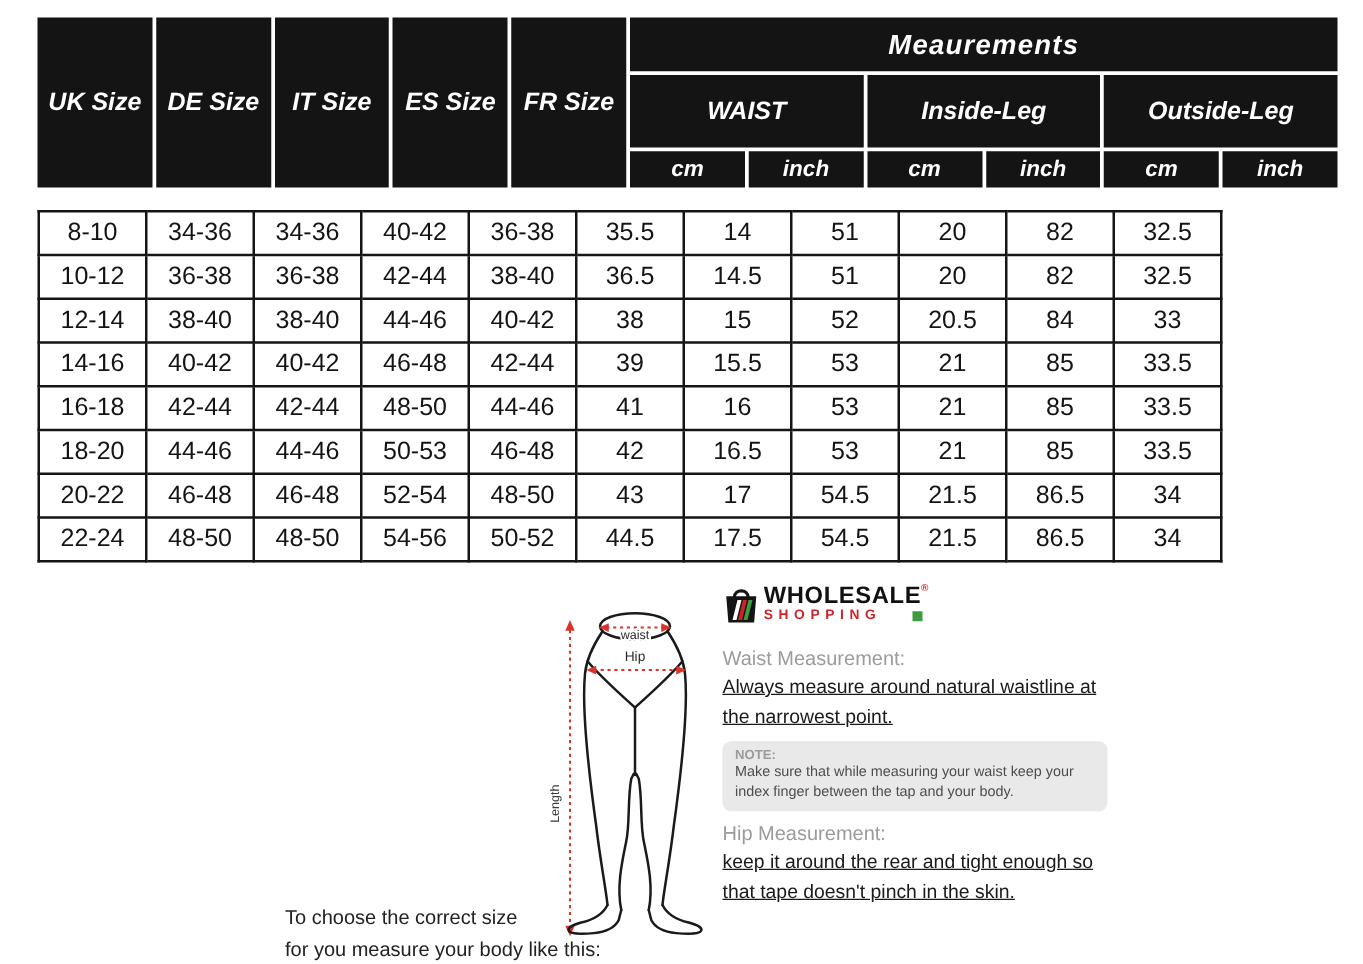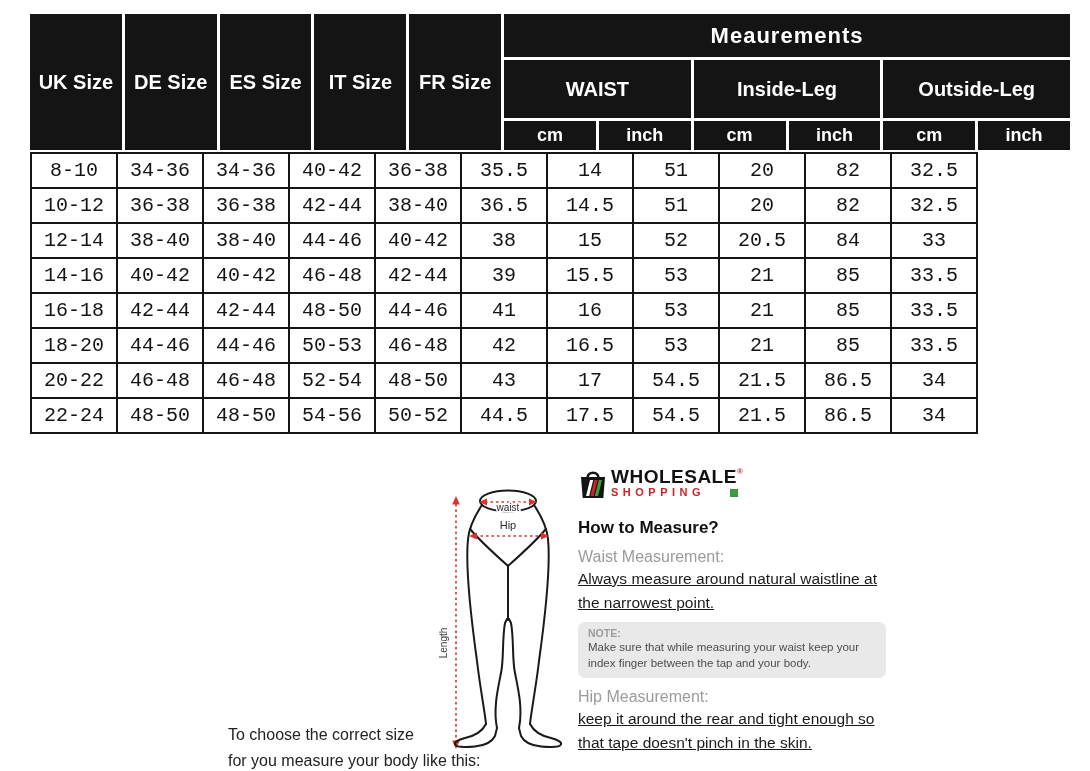--- a/index.html
+++ b/index.html
@@ -16,33 +16,34 @@
     display:grid;
     grid-template-columns:repeat(11,1fr);
     grid-template-rows:43px 58px 29px;
     gap:3px;
     background:#ffffff;
   }
   .hcell {
     background:#141414; color:#ffffff;
     display:flex; align-items:center; justify-content:center;
     font-weight:bold;
+    font-style:italic;
   }
   .size-col  { grid-row:1 / span 3; font-size:20px; }
   .meas-head { grid-column:6 / span 6; grid-row:1; font-size:22px; letter-spacing:1px; }
   .grp-0 { grid-column:6  / span 2; grid-row:2; font-size:20px; }
   .grp-1 { grid-column:8  / span 2; grid-row:2; font-size:20px; }
   .grp-2 { grid-column:10 / span 2; grid-row:2; font-size:20px; }
   .unit  { grid-row:3; font-size:18px; }
   .u-0 { grid-column:6; } .u-1 { grid-column:7; } .u-2 { grid-column:8; }
   .u-3 { grid-column:9; } .u-4 { grid-column:10; } .u-5 { grid-column:11; }
 
   table.tbody-table {
     border-collapse:collapse; table-layout:fixed;
-    width:948px; margin-top:2px;font-family:Liberation Mono, monospace;
+    width:948px; margin-top:18px;
   }
   table.tbody-table td {
     border:2px solid #141414;
     height:33px; text-align:center; vertical-align:middle;
     font-size:20px; color:#141414; padding:0;
   }
 
   
   .diagram { position:absolute; left:426px; top:473px; }
 
@@ -74,22 +75,22 @@
     font-size:16px; line-height:1.62; color:#222;
   }
 </style>
 </head>
 <body>
 
 <div class="size-table">
   <div class="thead">
     <div class="hcell size-col">UK Size</div>
     <div class="hcell size-col">DE Size</div>
+    <div class="hcell size-col">IT Size</div>
     <div class="hcell size-col">ES Size</div>
-    <div class="hcell size-col">IT Size</div>
     <div class="hcell size-col">FR Size</div>
 
     <div class="hcell meas-head">Meaurements</div>
 
     <div class="hcell grp-0">WAIST</div>
     <div class="hcell grp-1">Inside-Leg</div>
     <div class="hcell grp-2">Outside-Leg</div>
 
     <div class="hcell unit u-0">cm</div>
     <div class="hcell unit u-1">inch</div>
@@ -267,21 +268,20 @@
       <div class="logo-line1">
         <span>WHOLESALE</span><span class="logo-reg">®</span>
       </div>
       <div class="logo-line2">
         <span>SHOPPING</span>
         <span class="green-sq"></span>
       </div>
     </div>
   </div>
 
-  <div class="howto-title">How to Measure?</div>
 
   <div class="sec-heading">Waist Measurement:</div>
   <div class="sec-body">Always measure around natural waistline at the narrowest point.</div>
 
   <div class="note-box">
     <div class="note-label">NOTE:</div>
     <div class="note-body">Make sure that while measuring your waist keep your index finger between the tap and your body.</div>
   </div>
 
   <div class="sec-heading gap-hip">Hip Measurement:</div>

